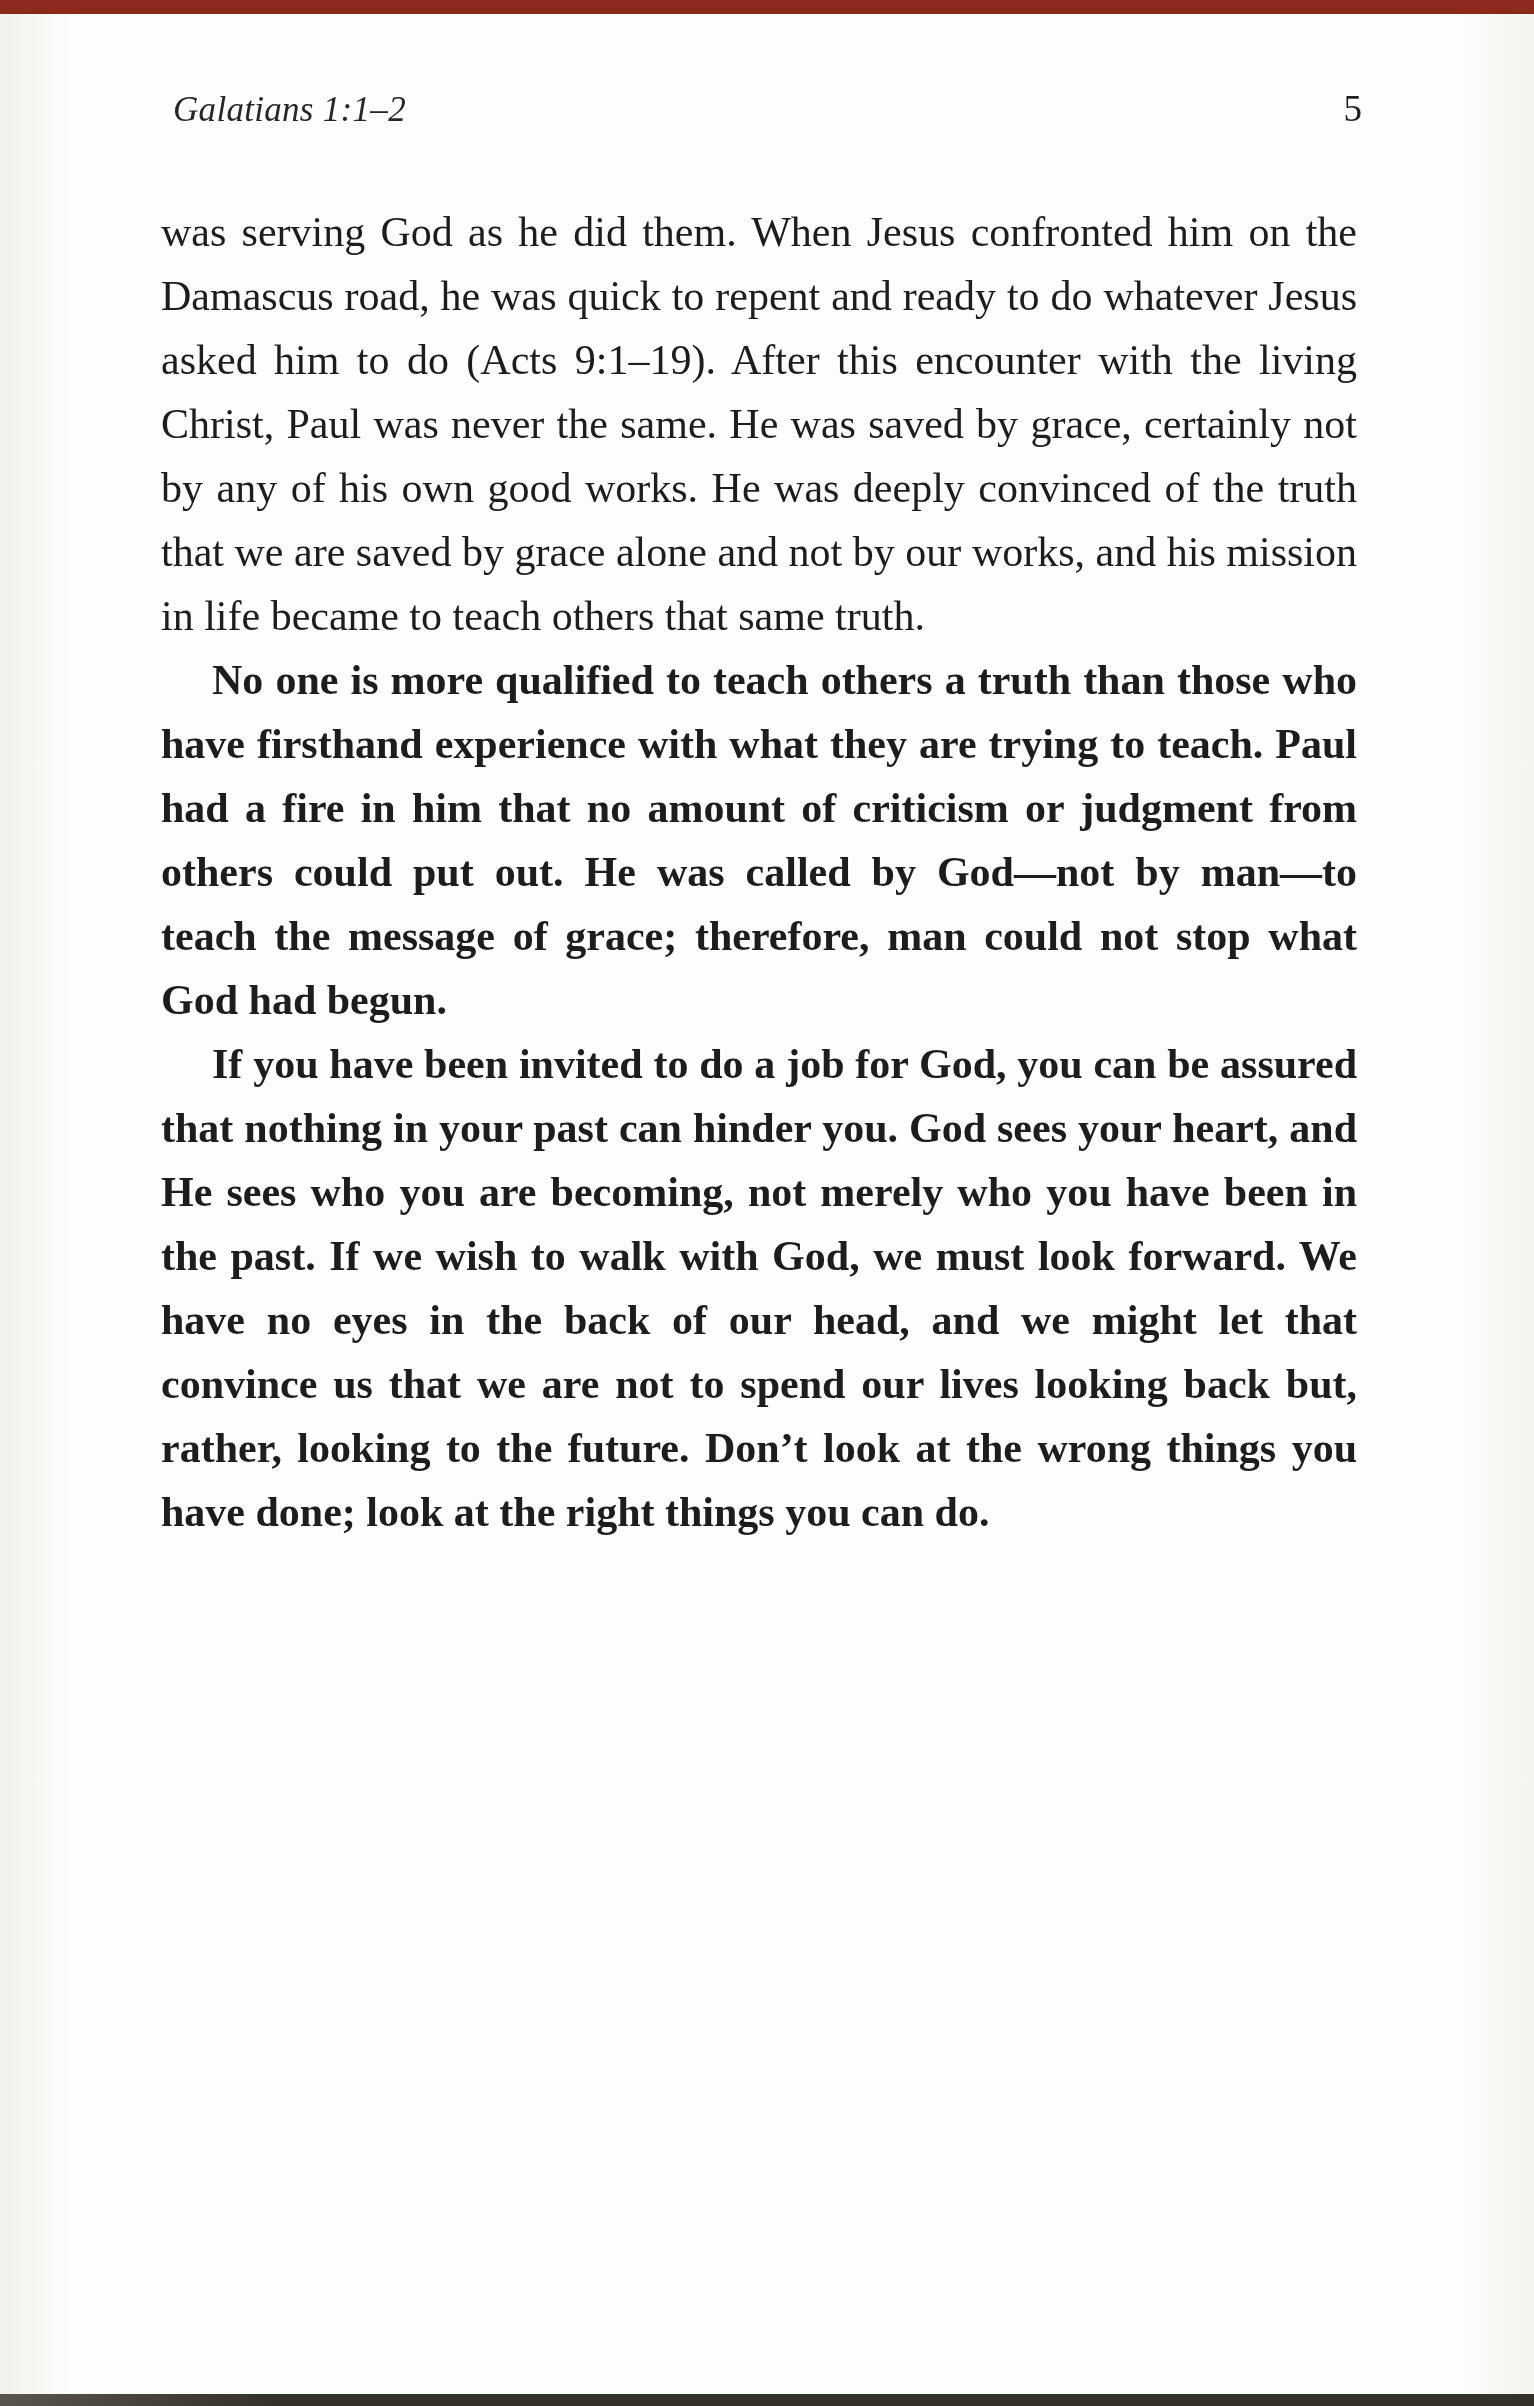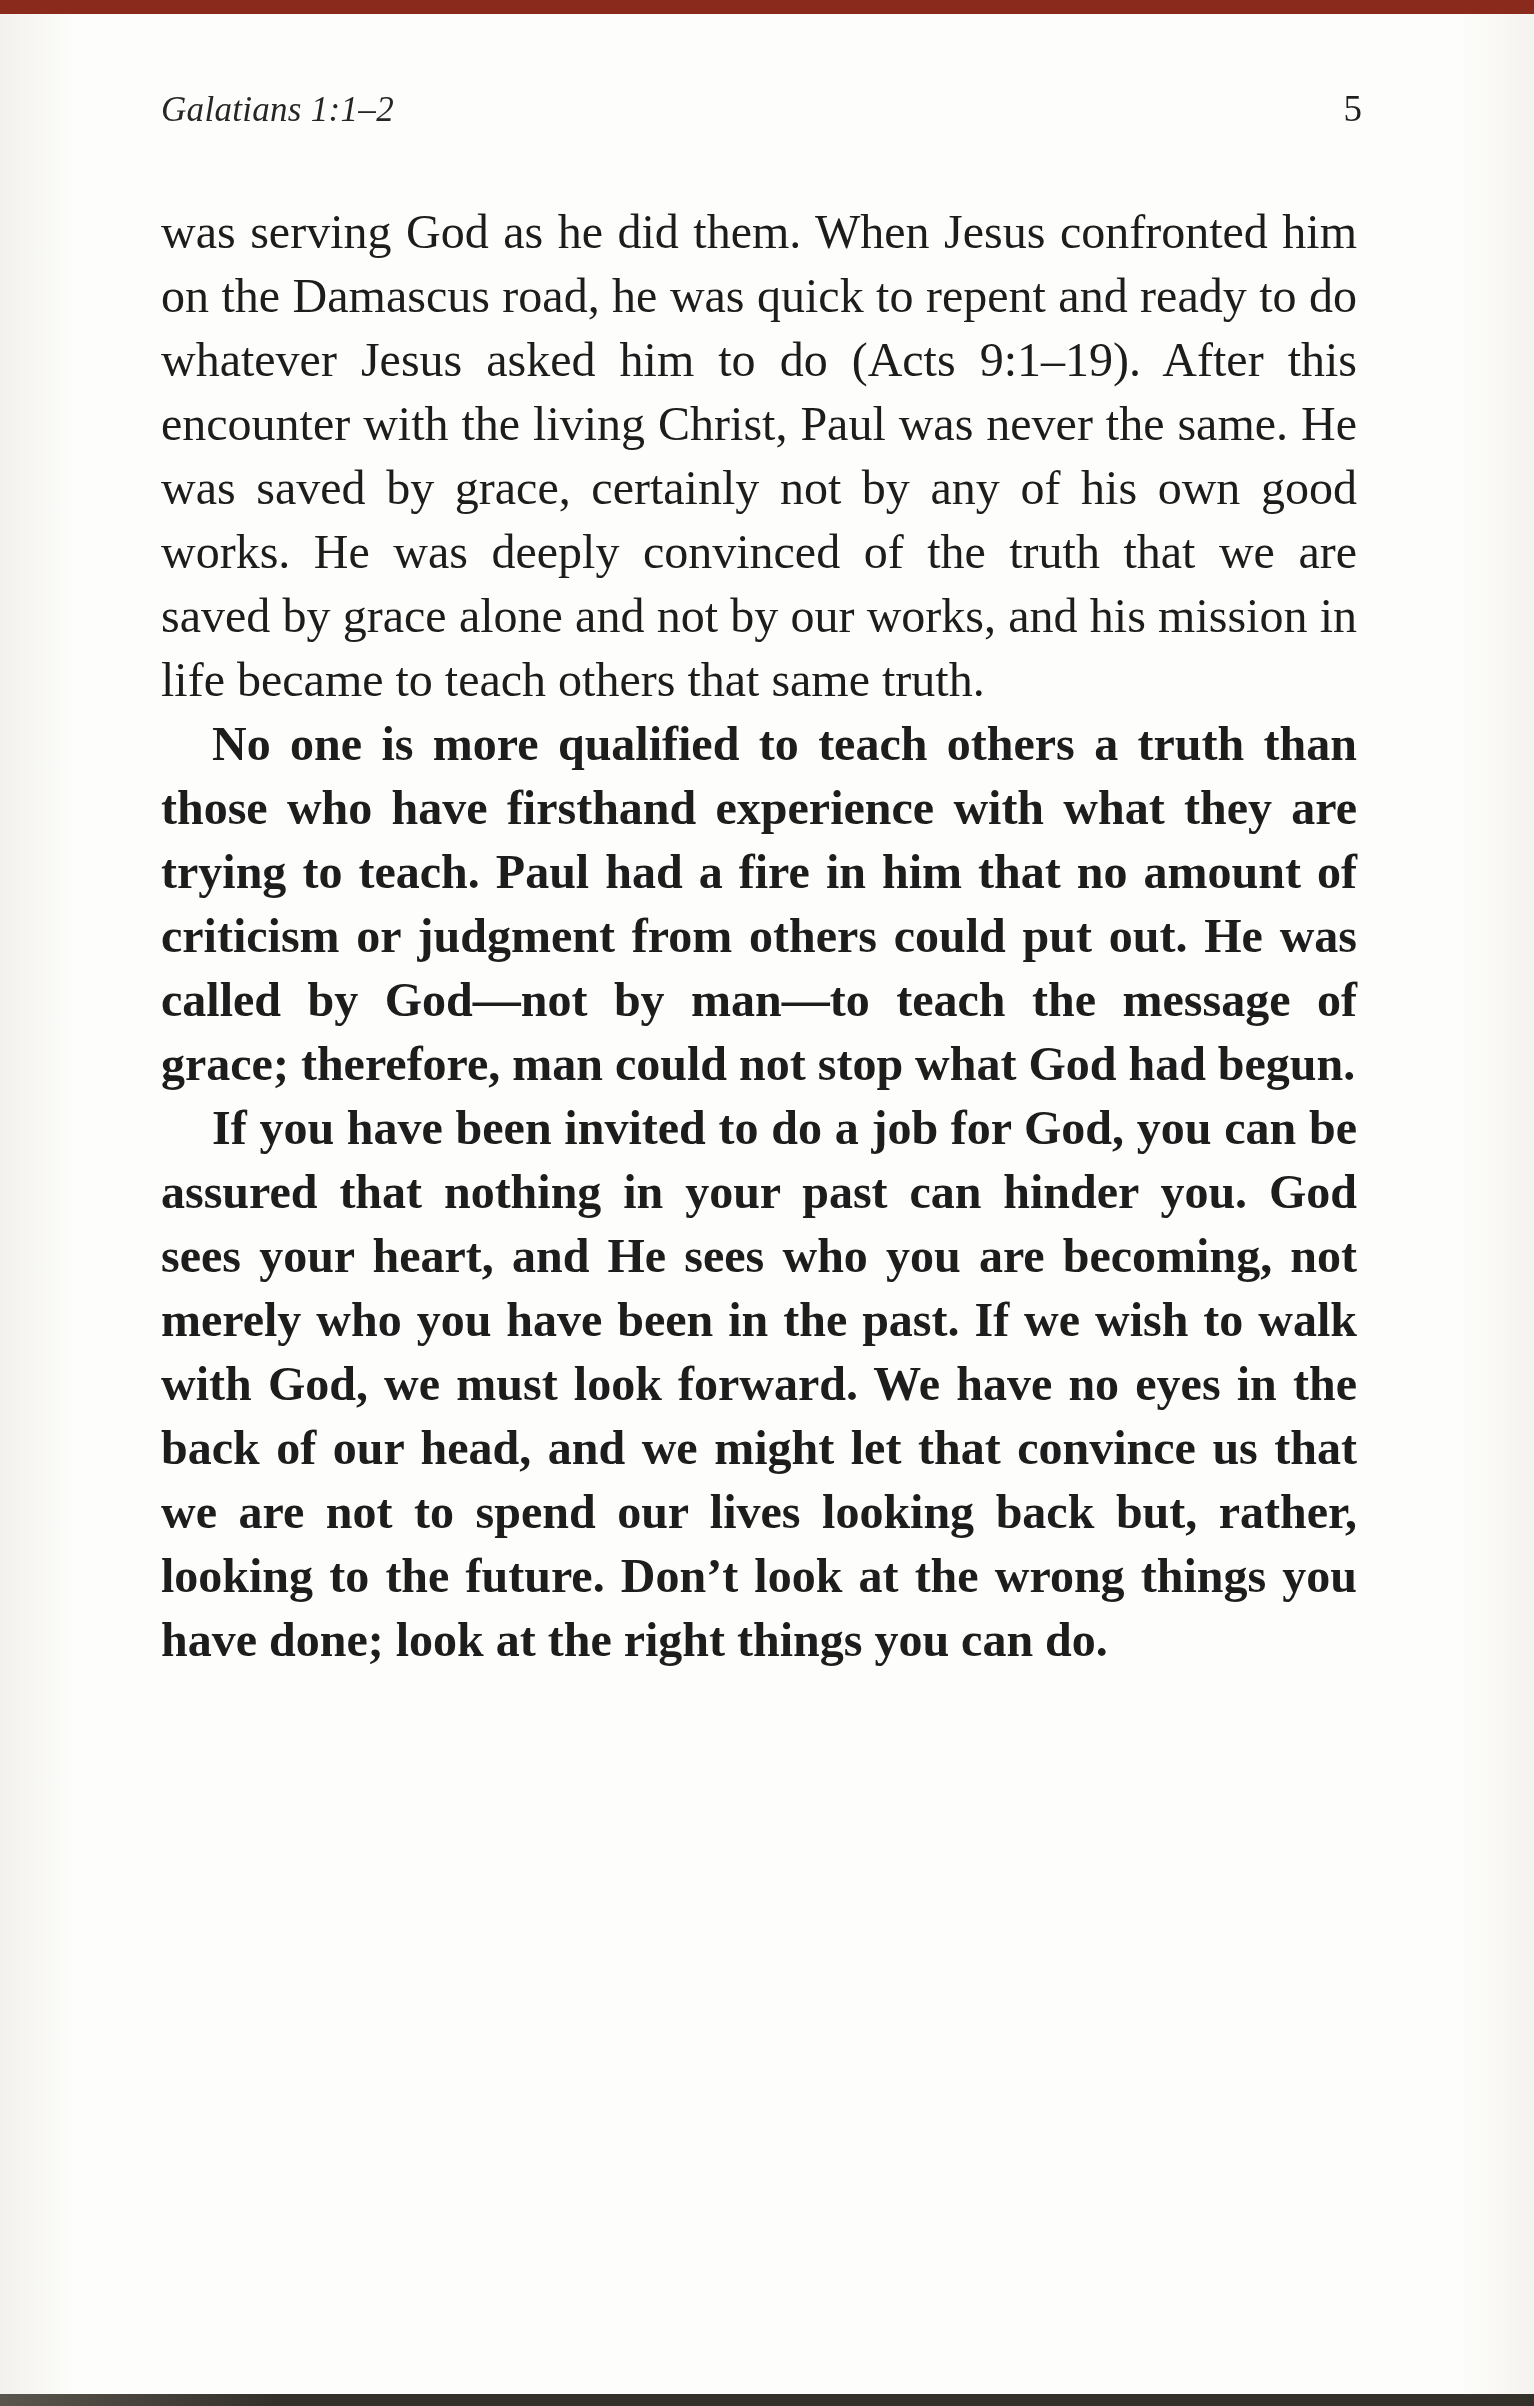--- a/index.html
+++ b/index.html
@@ -36,31 +36,32 @@
     right: 173px;
     display: flex;
     justify-content: space-between;
     align-items: baseline;
   }
   .running-title {
     font-style: italic;
     font-size: 35px;
     letter-spacing: 0.3px;
     color: #262626;
+    margin-left: 12px;
   }
   .page-number {
     font-size: 37px;
     color: #1f1f1f;
   }
   .body-text {
     position: absolute;
     top: 200px;
     left: 161px;
     width: 1196px;
-    font-size: 48px;
+    font-size: 42px;
     line-height: 64px;
     color: var(--text);
     text-align: justify;
   }
   .body-text p {
     margin: 0;
   }
   .body-text p.indent {
     text-indent: 51px;
     font-weight: bold;

